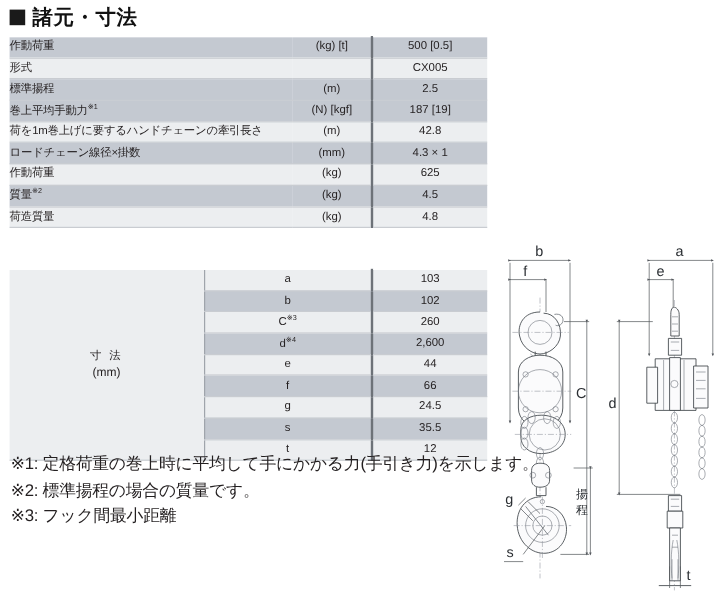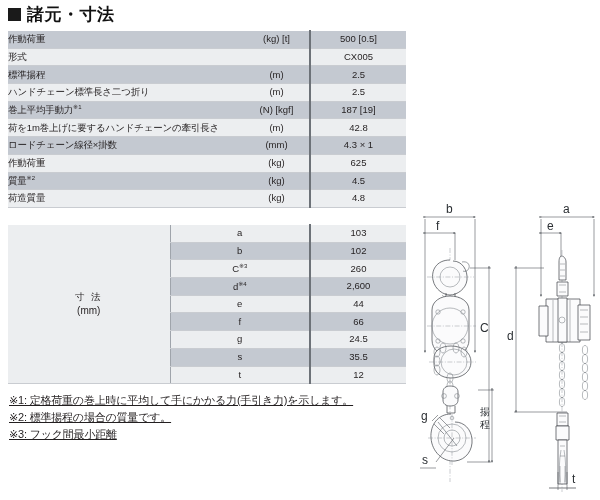--- a/index.html
+++ b/index.html
@@ -113,26 +113,25 @@
     letter-spacing: 2px;
     color: #231f20;
   }
   .d-head-inner { line-height: 1.35; }
   .d-head-unit { font-size: 10px; letter-spacing: 0; }
 
   
   #footnotes {
     position: absolute;
     left: 9px;
-    top: 392px;
-    font-size: 11px;
+    top: 376px;
+    font-size: 14px;
     line-height: 1.55;
     color: #231f20;
     letter-spacing: -0.2px;
-    text-decoration: underline;
   }
 
   
   #diagram {
     position: absolute;
     left: 410px;
     top: 200px;
     width: 190px;
     height: 300px;
   }
@@ -158,25 +157,20 @@
         <td class="c-unit">(kg) [t]</td>
         <td class="c-value">500 [0.5]</td>
       </tr>
       <tr class="row-light">
         <td class="c-label">形式</td>
         <td class="c-unit"></td>
         <td class="c-value">CX005</td>
       </tr>
       <tr class="row-dark">
         <td class="c-label">標準揚程</td>
-        <td class="c-unit">(m)</td>
-        <td class="c-value">2.5</td>
-      </tr>
-      <tr class="row-light">
-        <td class="c-label">ハンドチェーン標準長さ二つ折り</td>
         <td class="c-unit">(m)</td>
         <td class="c-value">2.5</td>
       </tr>
       <tr class="row-dark">
         <td class="c-label">巻上平均手動力<sup class="note">※1</sup></td>
         <td class="c-unit">(N) [kgf]</td>
         <td class="c-value">187 [19]</td>
       </tr>
       <tr class="row-light">
         <td class="c-label">荷を1m巻上げに要するハンドチェーンの牽引長さ</td>

